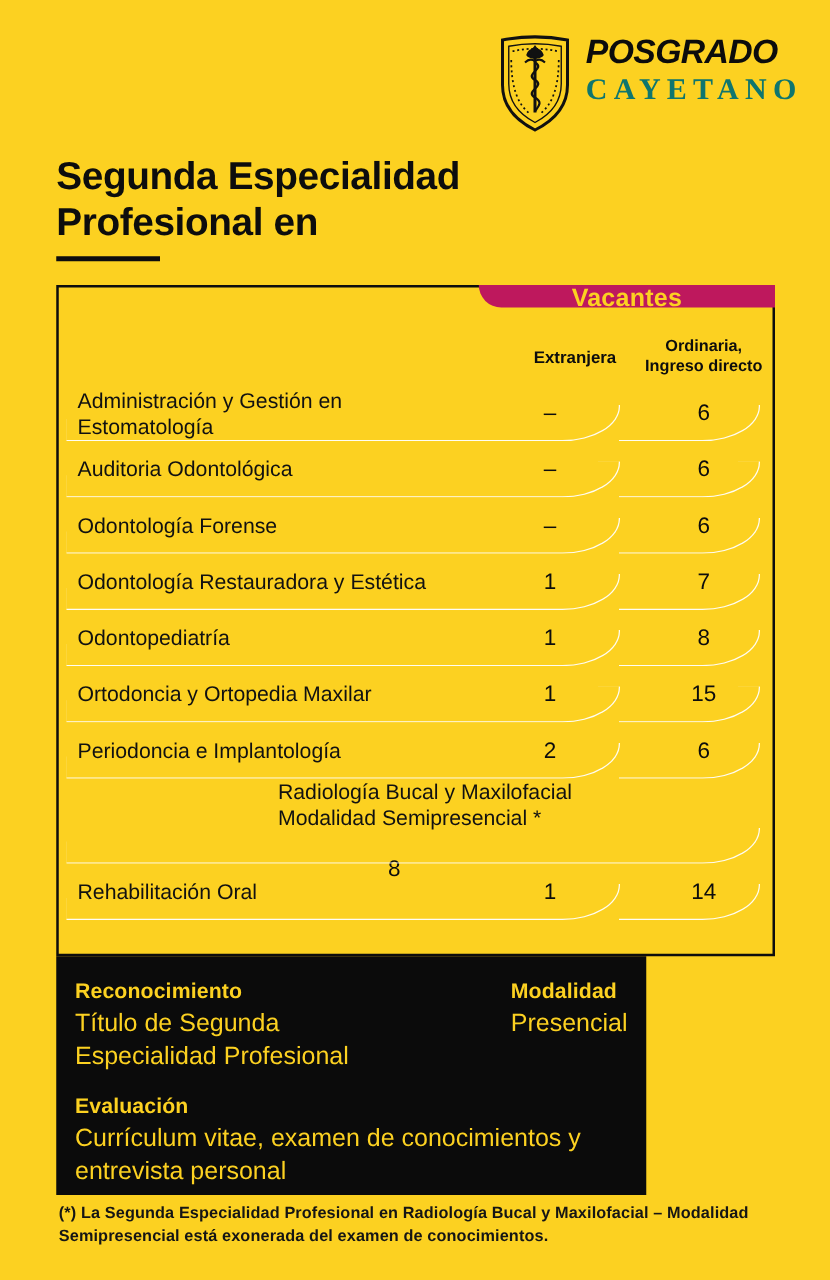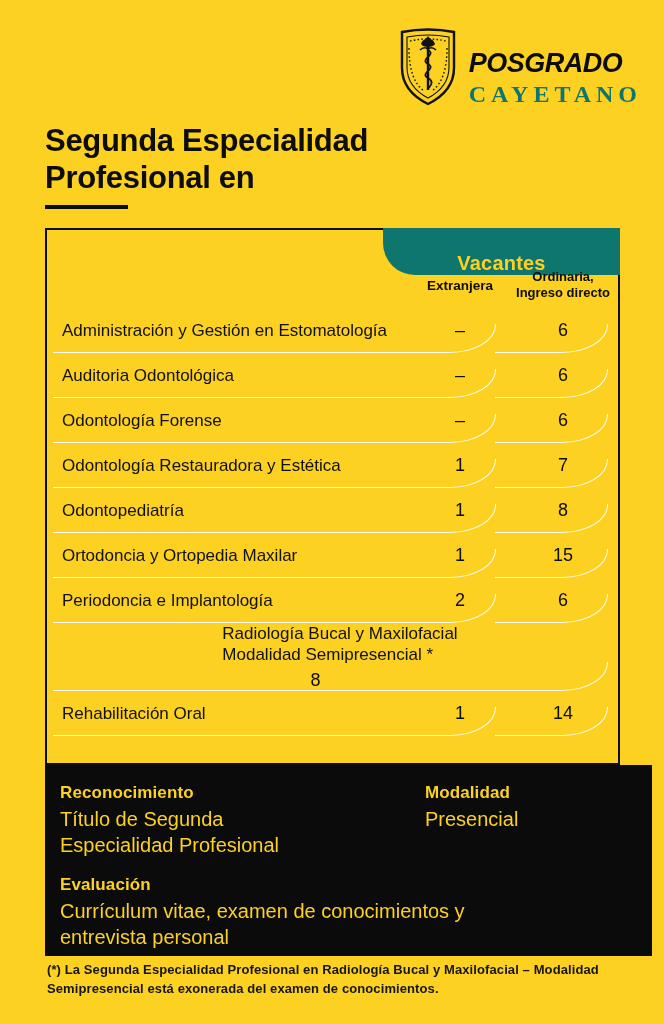--- a/index.html
+++ b/index.html
@@ -6,21 +6,21 @@
   body {
     width:664px; height:1024px;
     background:#FCD121;
     font-family:"Liberation Sans", sans-serif;
     position:relative;
     overflow:hidden;
     color:#0d0d0d;
   }
 
   
-  .logo { position:absolute; top:28px; right:22px; display:flex; align-items:flex-end; gap:13px; }
+  .logo { position:absolute; top:28px; right:22px; display:flex; align-items:flex-start; gap:13px; }
   .logo-shield { width:56px; height:78px; }
   .brand-top {
     font-size:27px; font-weight:bold; font-style:italic;
     letter-spacing:-0.5px; line-height:1; color:#0c0c0c;
   }
   .brand-bottom {
     font-family:"Liberation Serif", serif;
     font-size:24px; font-weight:600; letter-spacing:5px;
     line-height:1; margin-top:5px; color:#0f766e;
   }
@@ -35,55 +35,55 @@
 
   
   .vtable {
     position:absolute; left:45px; top:228px;
     width:575px; height:537px;
     border:2px solid #0d0d0d;
     box-sizing:border-box;
   }
   .vacantes-tab {
     position:absolute; top:-2px; right:-2px;
-    width:237px; height:47px;
-    background:#0f766e;
+    width:237px; height:18px;
+    background:#be185d;
     border-bottom-left-radius:32px;
-    display:flex; align-items:flex-end; justify-content:center;
+    display:flex; align-items:flex-start; justify-content:center;
   }
   .vacantes-tab span { color:#FCD121; font-size:20px; font-weight:bold; letter-spacing:0.2px; }
 
   .col-headers { position:absolute; top:39px; left:0; right:0; display:flex; align-items:center;padding-left:28px; }
   .ch-spacer { flex:1; }
   .ch-col1 { width:80px; text-align:center; font-size:13.5px; font-weight:bold; }
   .ch-col2 { width:110px; margin-left:8px; text-align:center; font-size:13px; font-weight:bold; line-height:16px; }
 
   .rows { position:absolute; top:78px; left:0; right:0; }
-  .vrow { position:relative; display:flex; align-items:center; height:45px; }
+  .vrow { position:relative; display:flex; align-items:center; height:45px;gap:20px; }
   .vrow.tall { height:68px;flex-direction:column; }
   .row-label { flex:1; padding-left:15px; font-size:17px; line-height:21px; color:#111; }
   .row-col1 { width:80px; text-align:center; font-size:18px; }
   .row-col2 { width:110px; margin-left:8px; text-align:center; font-size:18px; }
   .row-merged { width:198px; text-align:center; font-size:18px; box-sizing:border-box; padding-right:34px; }
 
   .seg {
     position:absolute; bottom:0; height:28px;
     border-bottom:1.5px solid rgba(255,255,255,0.95);
     border-right:1.5px solid rgba(255,255,255,0.95);
     border-bottom-right-radius:46px 28px;
     pointer-events:none;
   }
   .segA { left:6px;  width:442px; }
   .segB { left:448px; width:112px; }
   .segM { left:6px;  width:554px; }
 
   
   .info-box {
     position:absolute; left:45px; top:765px;
-    width:607px; height:191px;
+    width:472px; height:191px;
     background:#0b0b0b;
     box-sizing:border-box;
     padding:18px 15px 0 15px;
     color:#FCD121;
   }
   .info-grid { display:flex; }
   .info-left { width:365px; }
   .info-right { flex:1; }
   .info-label { font-size:17px; font-weight:bold; margin-bottom:3px; letter-spacing:0.1px; }
   .info-value { font-size:20px; line-height:26px; }

